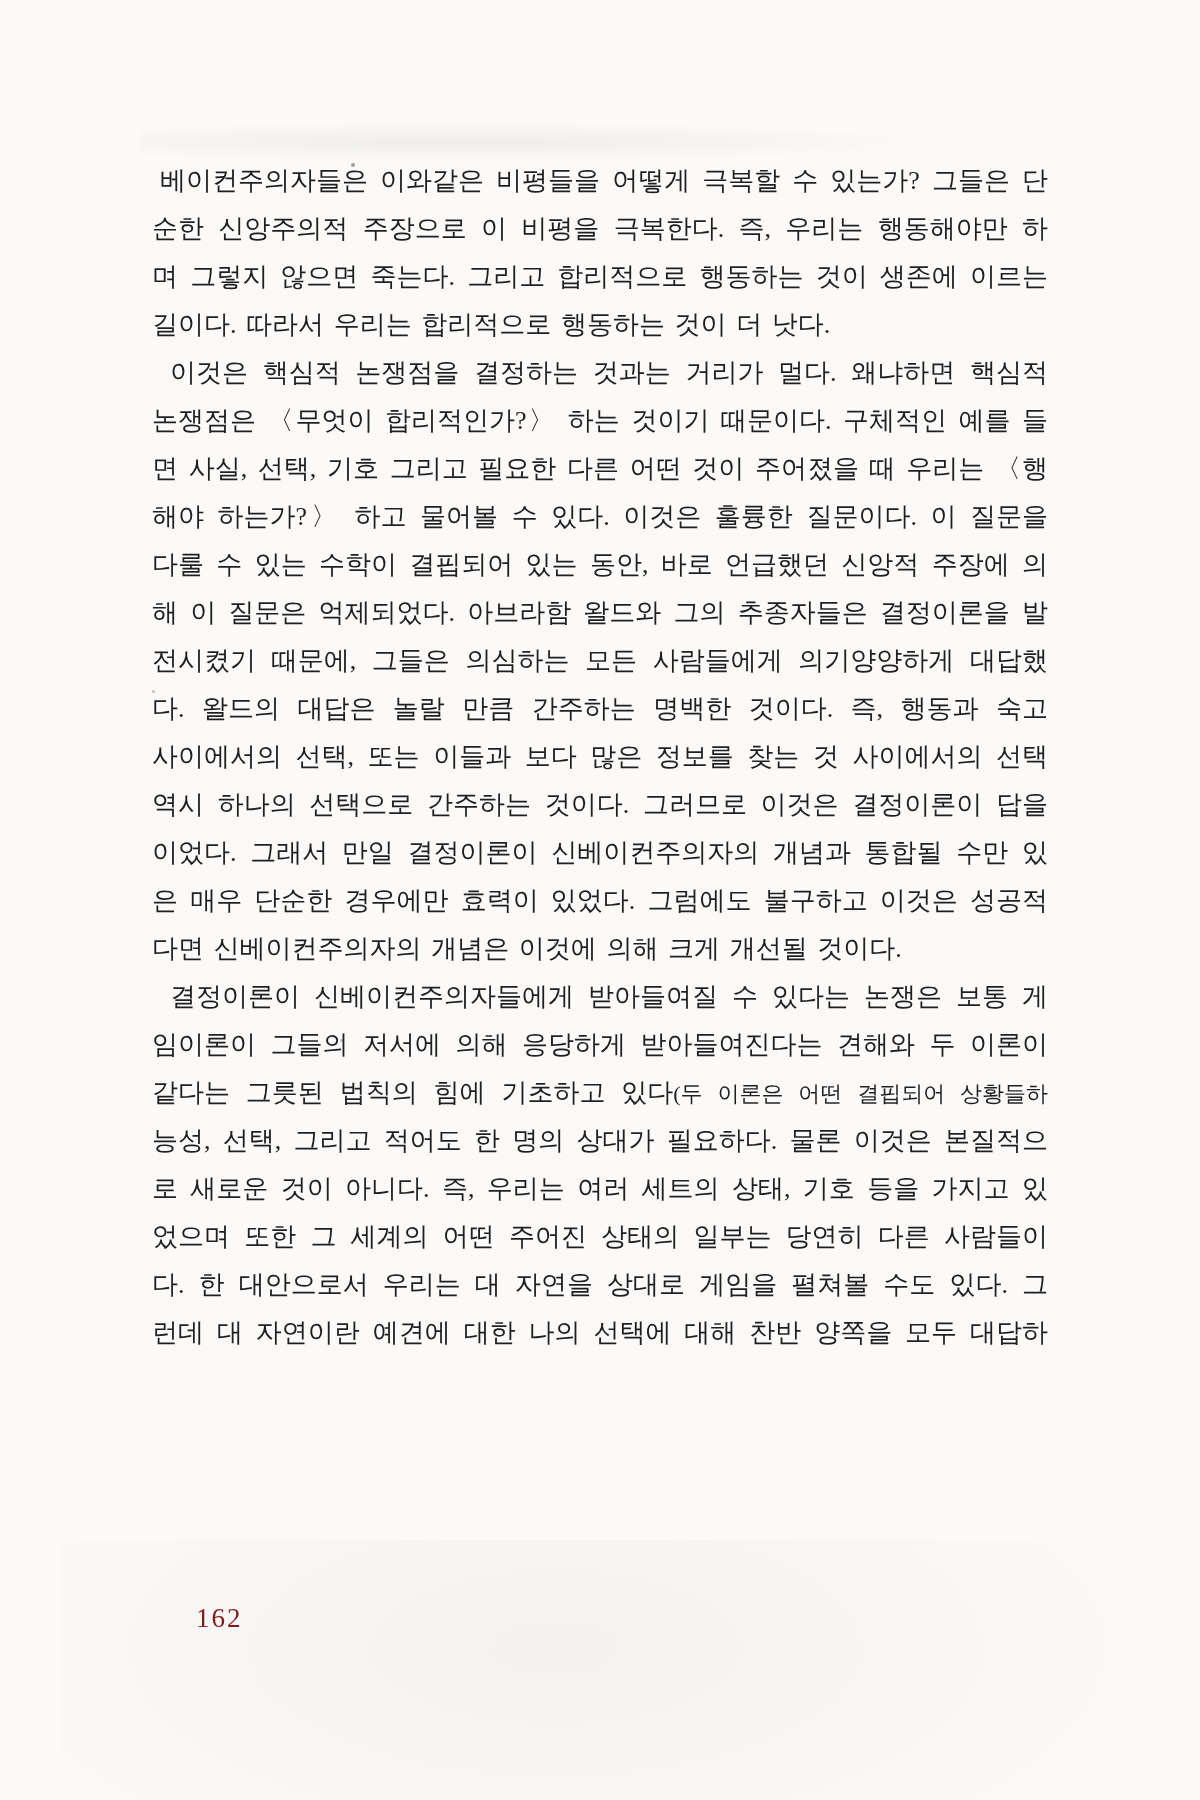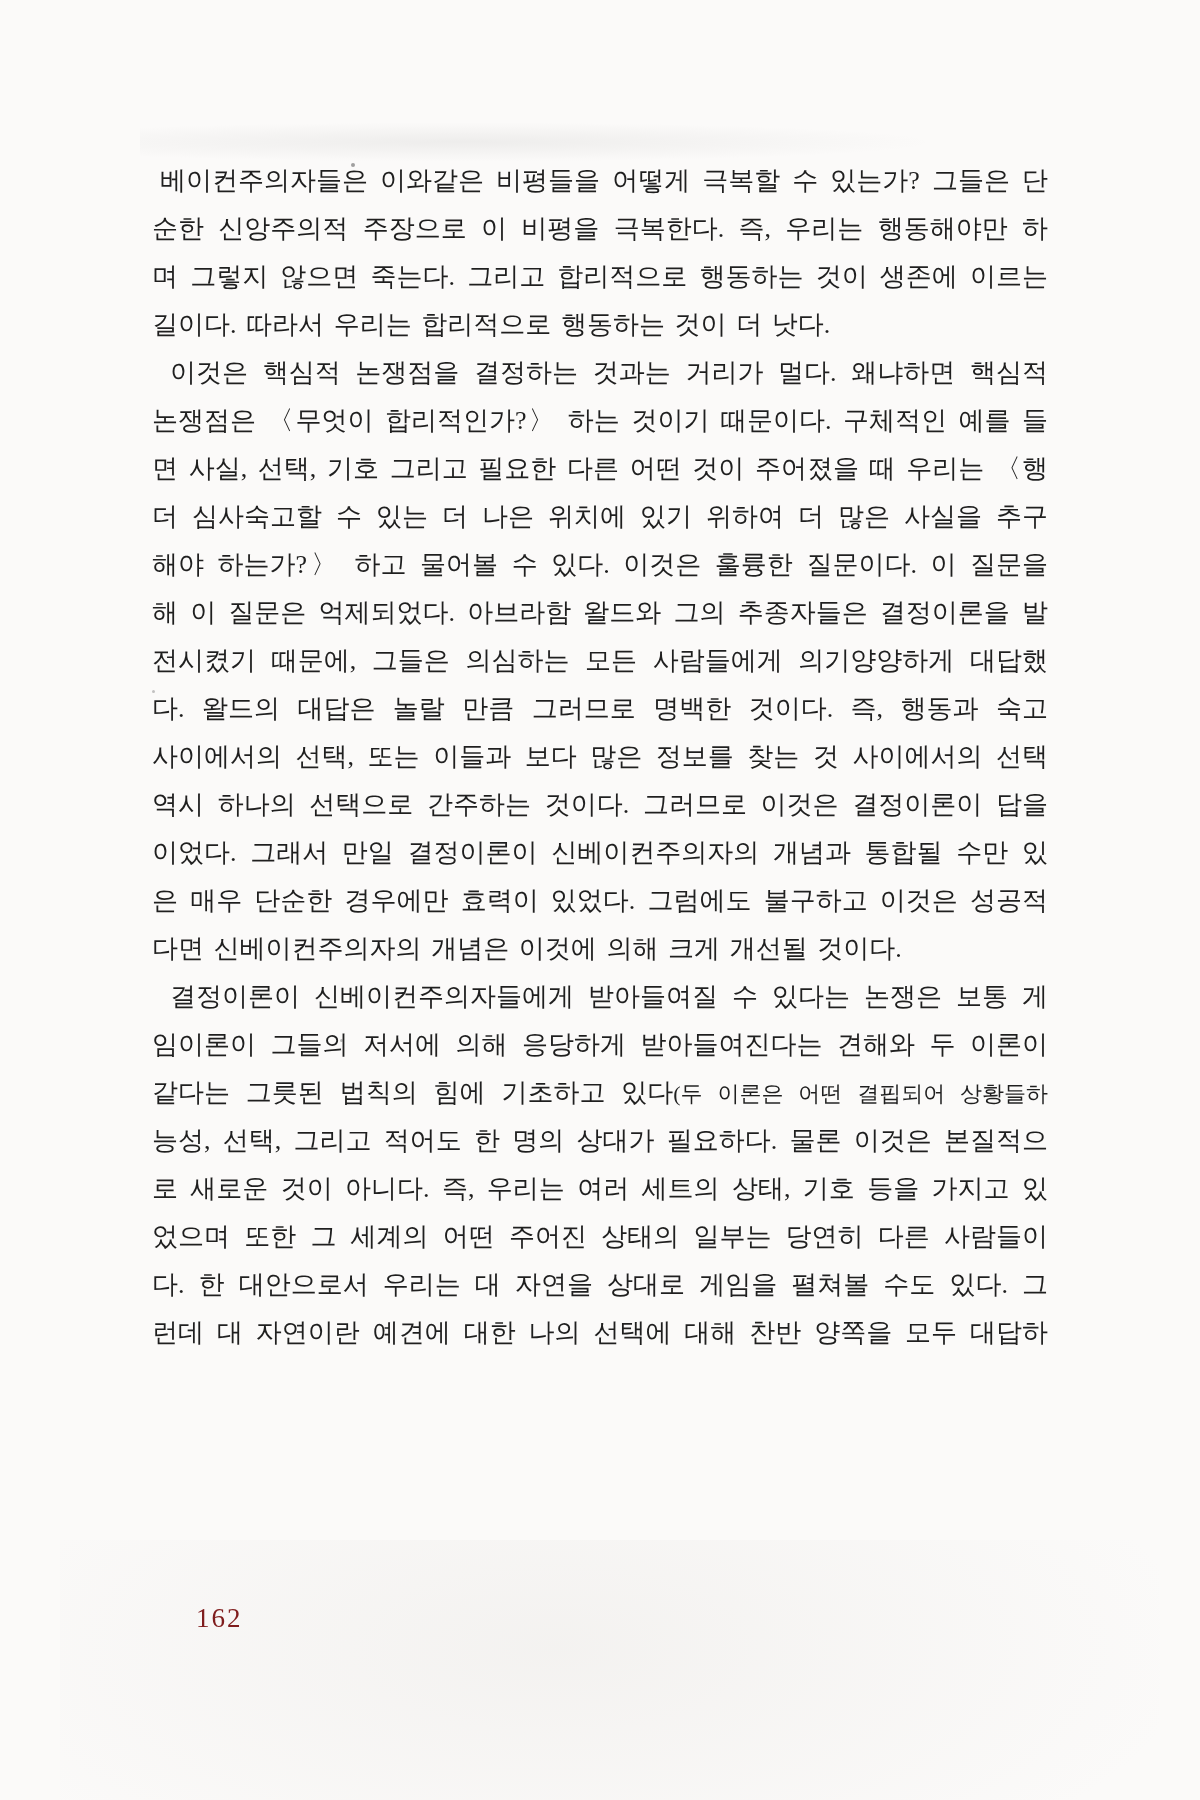--- a/index.html
+++ b/index.html
@@ -69,25 +69,25 @@
   <div class="smudge-bottom"></div>
 
   <div class="text-block" style="color: rgb(31, 31, 31);">
       <div class="line just" style="text-indent: 8px;"><span>베이컨주의자들은 이와같은 비평들을 어떻게 극복할 수 있는가? 그들은 단</span></div>
       <div class="line just"><span>순한 신앙주의적 주장으로 이 비평을 극복한다. 즉, 우리는 행동해야만 하</span></div>
       <div class="line just"><span>며 그렇지 않으면 죽는다. 그리고 합리적으로 행동하는 것이 생존에 이르는</span></div>
       <div class="line"><span>길이다. 따라서 우리는 합리적으로 행동하는 것이 더 낫다.</span></div>
       <div class="line just" style="text-indent: 18px;"><span>이것은 핵심적 논쟁점을 결정하는 것과는 거리가 멀다. 왜냐하면 핵심적</span></div>
       <div class="line just"><span>논쟁점은 〈무엇이 합리적인가?〉 하는 것이기 때문이다. 구체적인 예를 들</span></div>
       <div class="line just"><span>면 사실, 선택, 기호 그리고 필요한 다른 어떤 것이 주어졌을 때 우리는 〈행</span></div>
-      <div class="line just"><span>더 심사숙고할 수 있는 더 나은 위치에 있기 위하여 더 많은 사실을 추구</span></div>
       <div class="line just"><span>해야 하는가?〉 하고 물어볼 수 있다. 이것은 훌륭한 질문이다. 이 질문을</span></div>
+      <div class="line just"><span>다룰 수 있는 수학이 결핍되어 있는 동안, 바로 언급했던 신앙적 주장에 의</span></div>
       <div class="line just"><span>해 이 질문은 억제되었다. 아브라함 왈드와 그의 추종자들은 결정이론을 발</span></div>
       <div class="line just"><span>전시켰기 때문에, 그들은 의심하는 모든 사람들에게 의기양양하게 대답했</span></div>
-      <div class="line just"><span>다. 왈드의 대답은 놀랄 만큼 그러므로 명백한 것이다. 즉, 행동과 숙고</span></div>
+      <div class="line just"><span>다. 왈드의 대답은 놀랄 만큼 간주하는 명백한 것이다. 즉, 행동과 숙고</span></div>
       <div class="line just"><span>사이에서의 선택, 또는 이들과 보다 많은 정보를 찾는 것 사이에서의 선택</span></div>
       <div class="line just"><span>역시 하나의 선택으로 간주하는 것이다. 그러므로 이것은 결정이론이 답을</span></div>
       <div class="line just"><span>이었다. 그래서 만일 결정이론이 신베이컨주의자의 개념과 통합될 수만 있</span></div>
       <div class="line just"><span>은 매우 단순한 경우에만 효력이 있었다. 그럼에도 불구하고 이것은 성공적</span></div>
       <div class="line"><span>다면 신베이컨주의자의 개념은 이것에 의해 크게 개선될 것이다.</span></div>
       <div class="line just" style="text-indent: 18px;"><span>결정이론이 신베이컨주의자들에게 받아들여질 수 있다는 논쟁은 보통 게</span></div>
       <div class="line just"><span>임이론이 그들의 저서에 의해 응당하게 받아들여진다는 견해와 두 이론이</span></div>
       <div class="line just"><span>같다는 그릇된 법칙의 힘에 기초하고 있다</span><span class="small">(두 이론은 어떤 결핍되어 상황들하</span></div>
       <div class="line just"><span>능성, 선택, 그리고 적어도 한 명의 상대가 필요하다. 물론 이것은 본질적으</span></div>
       <div class="line just"><span>로 새로운 것이 아니다. 즉, 우리는 여러 세트의 상태, 기호 등을 가지고 있</span></div>

